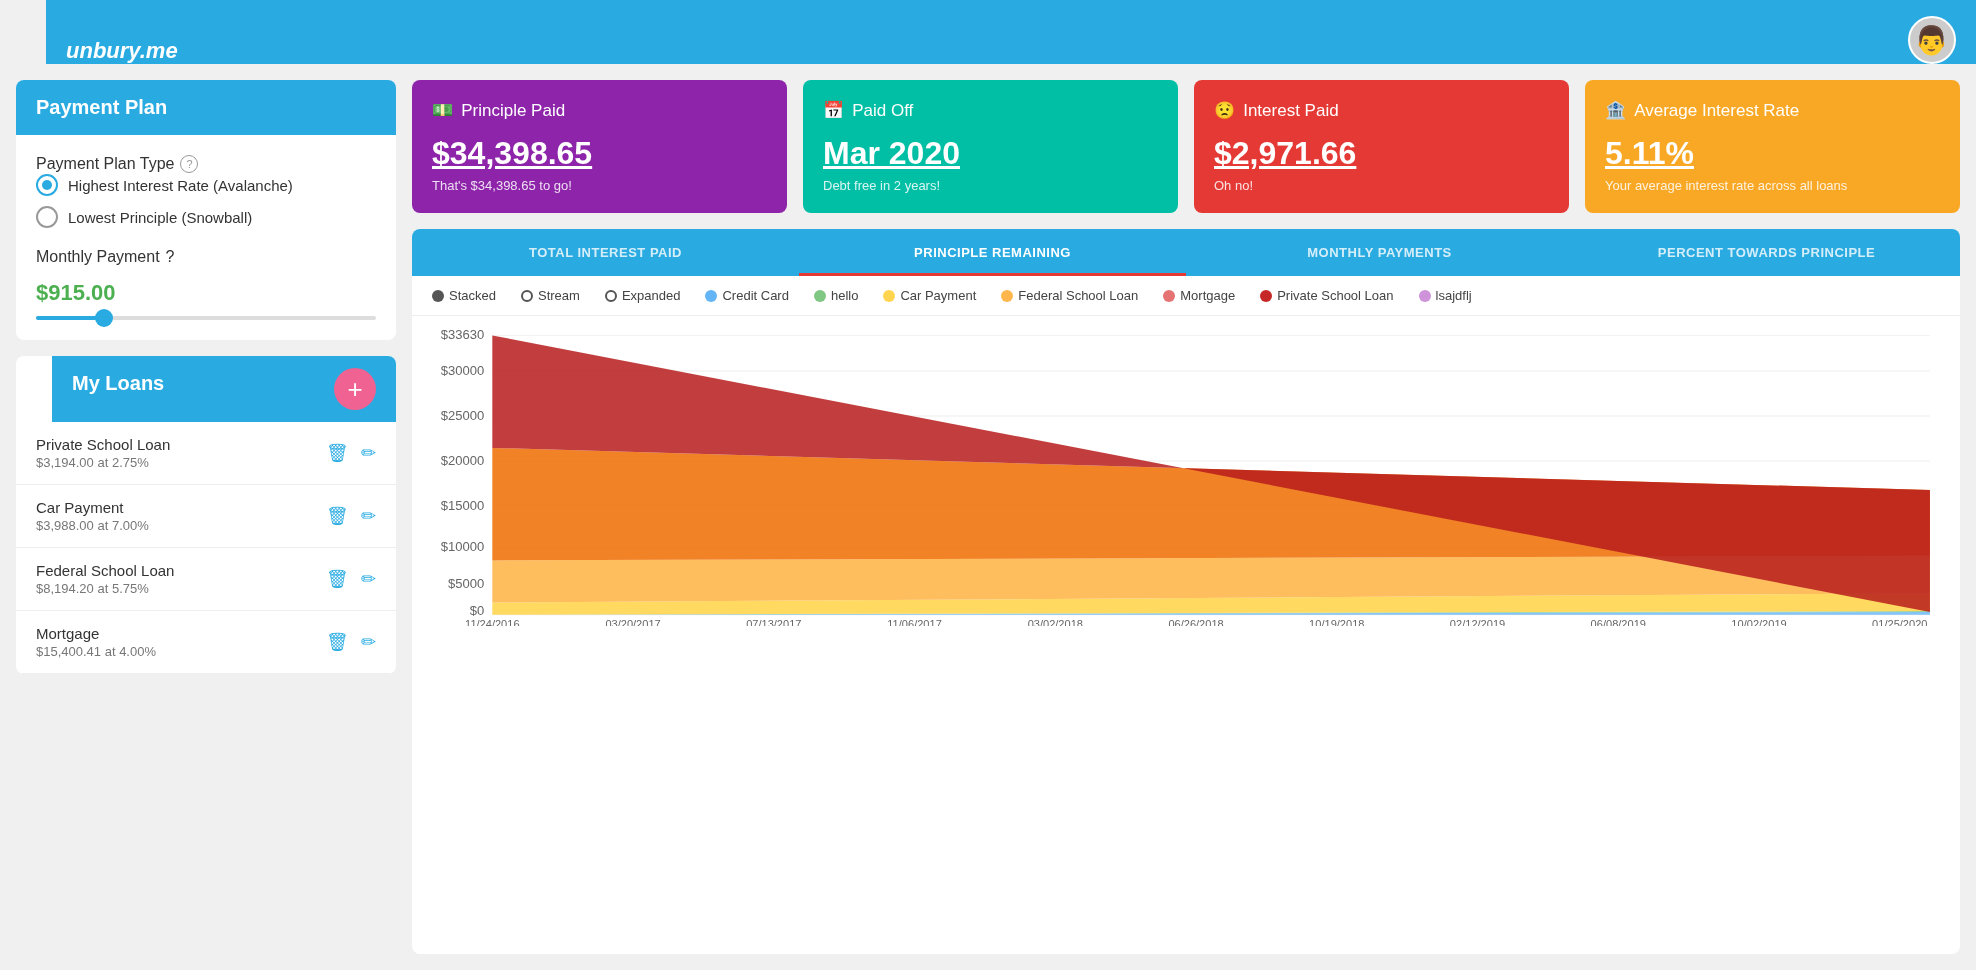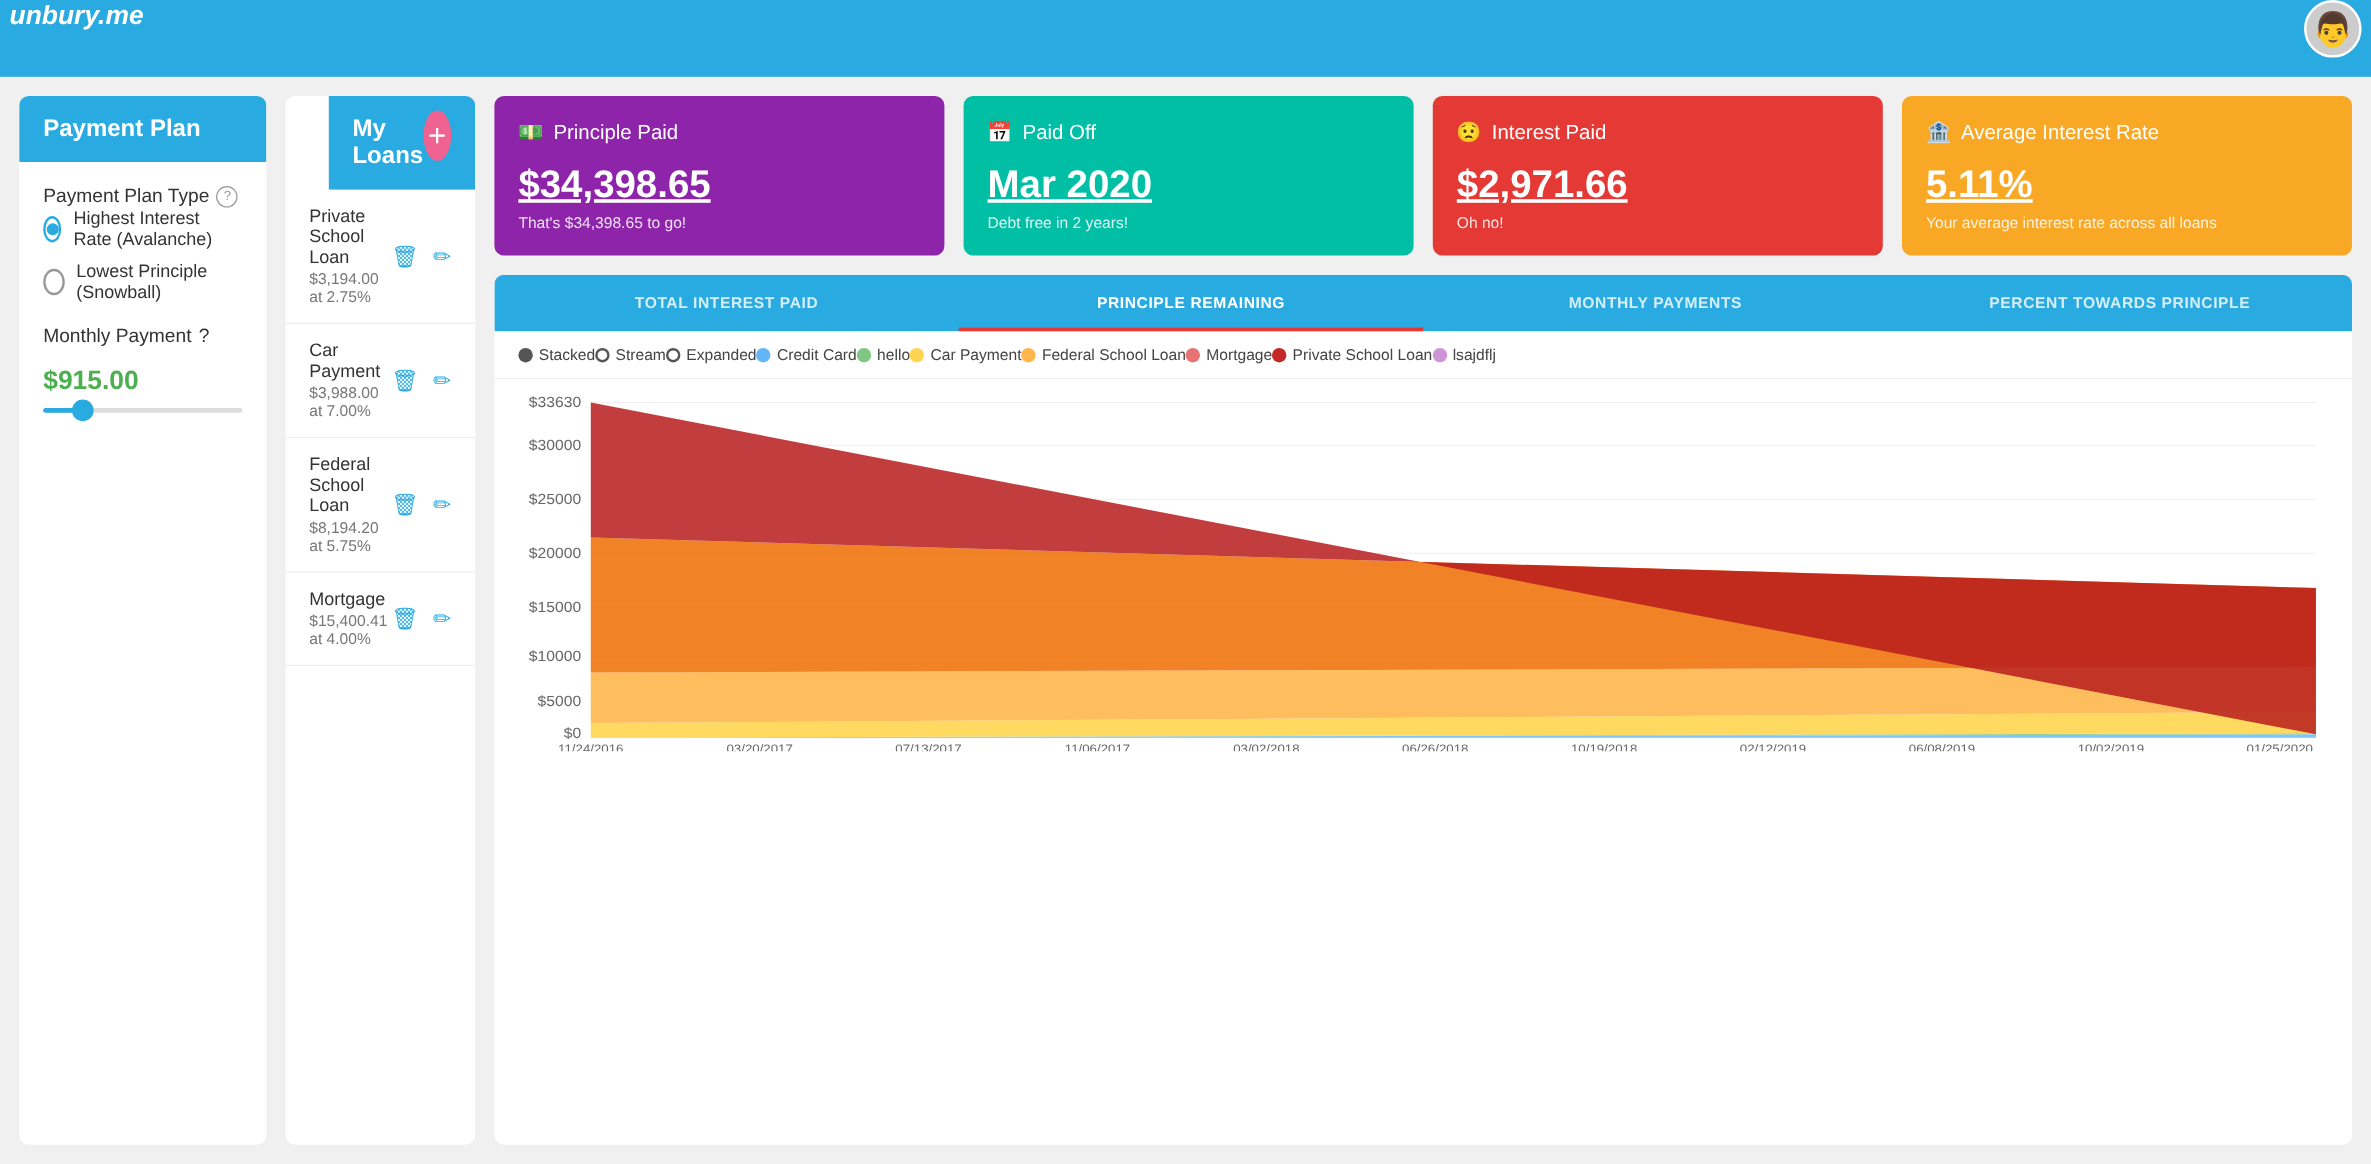--- a/index.html
+++ b/index.html
@@ -3,23 +3,24 @@
   <meta charset="utf-8">
   <style>
     * { box-sizing: border-box; margin: 0; padding: 0; }
     body { font-family: 'Segoe UI', Arial, sans-serif; background: #f0f0f0; min-height: 970px; }
 
     
     .top-nav {
       background: #29abe2;
       height: 64px;
       display: flex;
-      align-items: flex-start;
+      align-items: flex-end;
       justify-content: space-between;
-      padding: 0 8px;
+      padding: 0 20px;
+      margin-left: 46px;
     }
     .top-nav .logo {
       color: white;
       font-size: 22px;
       font-weight: bold;
       font-style: italic;
     }
     .top-nav .avatar {
       width: 48px;
       height: 48px;
@@ -38,21 +39,21 @@
       padding: 16px;
       gap: 16px;
       min-height: calc(970px - 64px);
     }
 
     
     .left-panel {
       width: 380px;
       flex-shrink: 0;
       display: flex;
-      flex-direction: row;
+      flex-direction: column;
       gap: 16px;
     }
 
     .card {
       background: white;
       border-radius: 8px;
       overflow: hidden;
     }
     .card-header {
       background: #29abe2;
@@ -253,21 +254,21 @@
       position: absolute;
       bottom: 0;
       left: 0; right: 0;
       height: 3px;
       background: #e53935;
     }
 
     .chart-legend {
       display: flex;
       align-items: center;
-      gap: 0;
+      gap: 25px;
       padding: 12px 20px;
       font-size: 13px;
       color: #444;
       flex-wrap: wrap;
       border-bottom: 1px solid #eee;
     }
     .legend-item {
       display: flex; align-items: center; gap: 5px;
     }
     .legend-dot {

